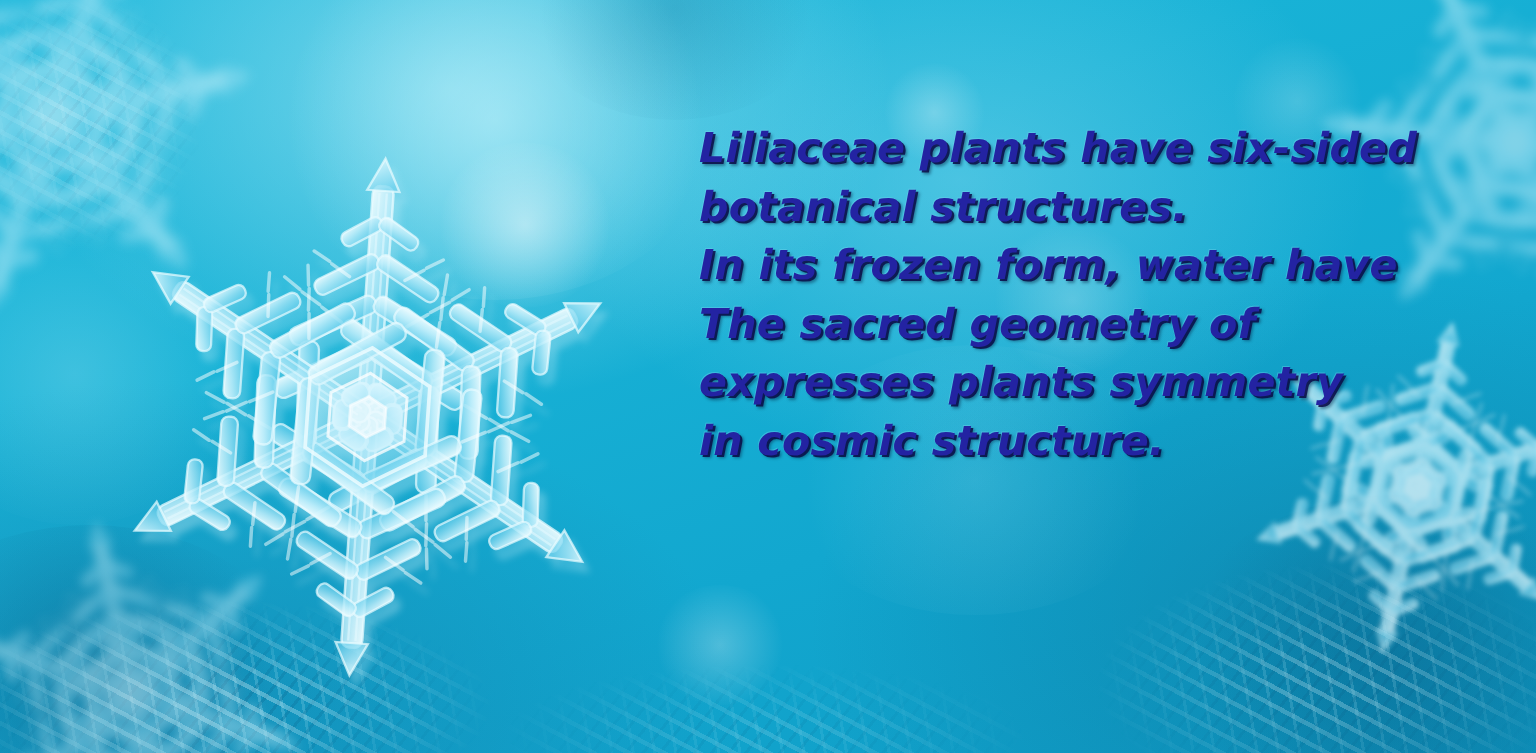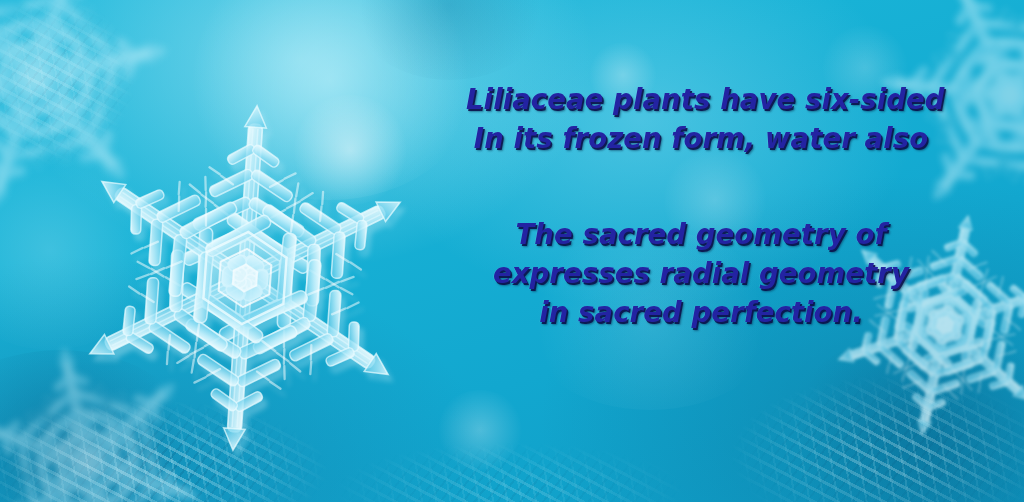--- a/index.html
+++ b/index.html
@@ -12,21 +12,20 @@
   #stage {
     position:relative;
     width:1024px; height:502px;
     overflow:hidden;
     background:
       radial-gradient(ellipse 420px 300px at 300px 60px, rgba(190,240,250,.55), rgba(190,240,250,0) 70%),
       radial-gradient(ellipse 380px 260px at 640px 120px, rgba(150,225,245,.40), rgba(150,225,245,0) 72%),
       radial-gradient(ellipse 500px 340px at 900px 420px, rgba(10,110,150,.45), rgba(10,110,150,0) 72%),
       radial-gradient(ellipse 520px 300px at 120px 470px, rgba(20,120,165,.50), rgba(20,120,165,0) 72%),
       linear-gradient(160deg,#21b9dc 0%, #18b2d6 35%, #12a7cf 65%, #0f9ac4 100%);
-    text-align: center;
   }
 
   
   .bokeh { position:absolute; border-radius:50%; pointer-events:none;
            background:radial-gradient(circle, rgba(255,255,255,.85), rgba(255,255,255,0) 70%); }
   .haze  { position:absolute; border-radius:50%; pointer-events:none;
            background:radial-gradient(circle, rgba(210,248,255,.5), rgba(210,248,255,0) 72%); }
   .dark  { position:absolute; border-radius:50%; pointer-events:none;
            background:radial-gradient(circle, rgba(8,95,135,.42), rgba(8,95,135,0) 72%); }
 
@@ -39,21 +38,21 @@
       repeating-linear-gradient(80deg, rgba(200,245,255,.26) 0 2px, rgba(200,245,255,0) 2px 14px);
   }
 
   
   .flake { position:absolute; pointer-events:none; }
   .flake svg { display:block; width:100%; height:100%; overflow:visible; }
 
   
   #caption { position:absolute; left:466px; top:80px; width:470px; }
   .para { margin:0; }
-  .para + .para { margin-top:57px; }
+  .para + .para { }
   .line {
     font-family:"DejaVu Sans", sans-serif;
     font-weight:bold;
     font-style:italic;
     font-size:27.5px;
     line-height:39px;
     letter-spacing:.1px;
     color:#2323a2;
     white-space:nowrap;
     text-shadow:
@@ -192,23 +191,24 @@
         </g>
         <use href="#crystal"></use>
       </g>
     </svg>
   </div>
 
   <div id="caption">
 
     <div class="para">
       <div class="line">Liliaceae plants have six-sided</div>
-      <div class="line">In its frozen form, water also</div>
+      <div class="line">botanical structures.</div>
+      <div class="line">In its frozen form, water have</div>
     </div>
 
     <div class="para">
       <div class="line">The sacred geometry of</div>
-      <div class="line">expresses radial geometry</div>
-      <div class="line">in sacred perfection.</div>
+      <div class="line">expresses plants symmetry</div>
+      <div class="line">in cosmic structure.</div>
     </div>
 
   </div>
 </div>
 
 </body></html>

